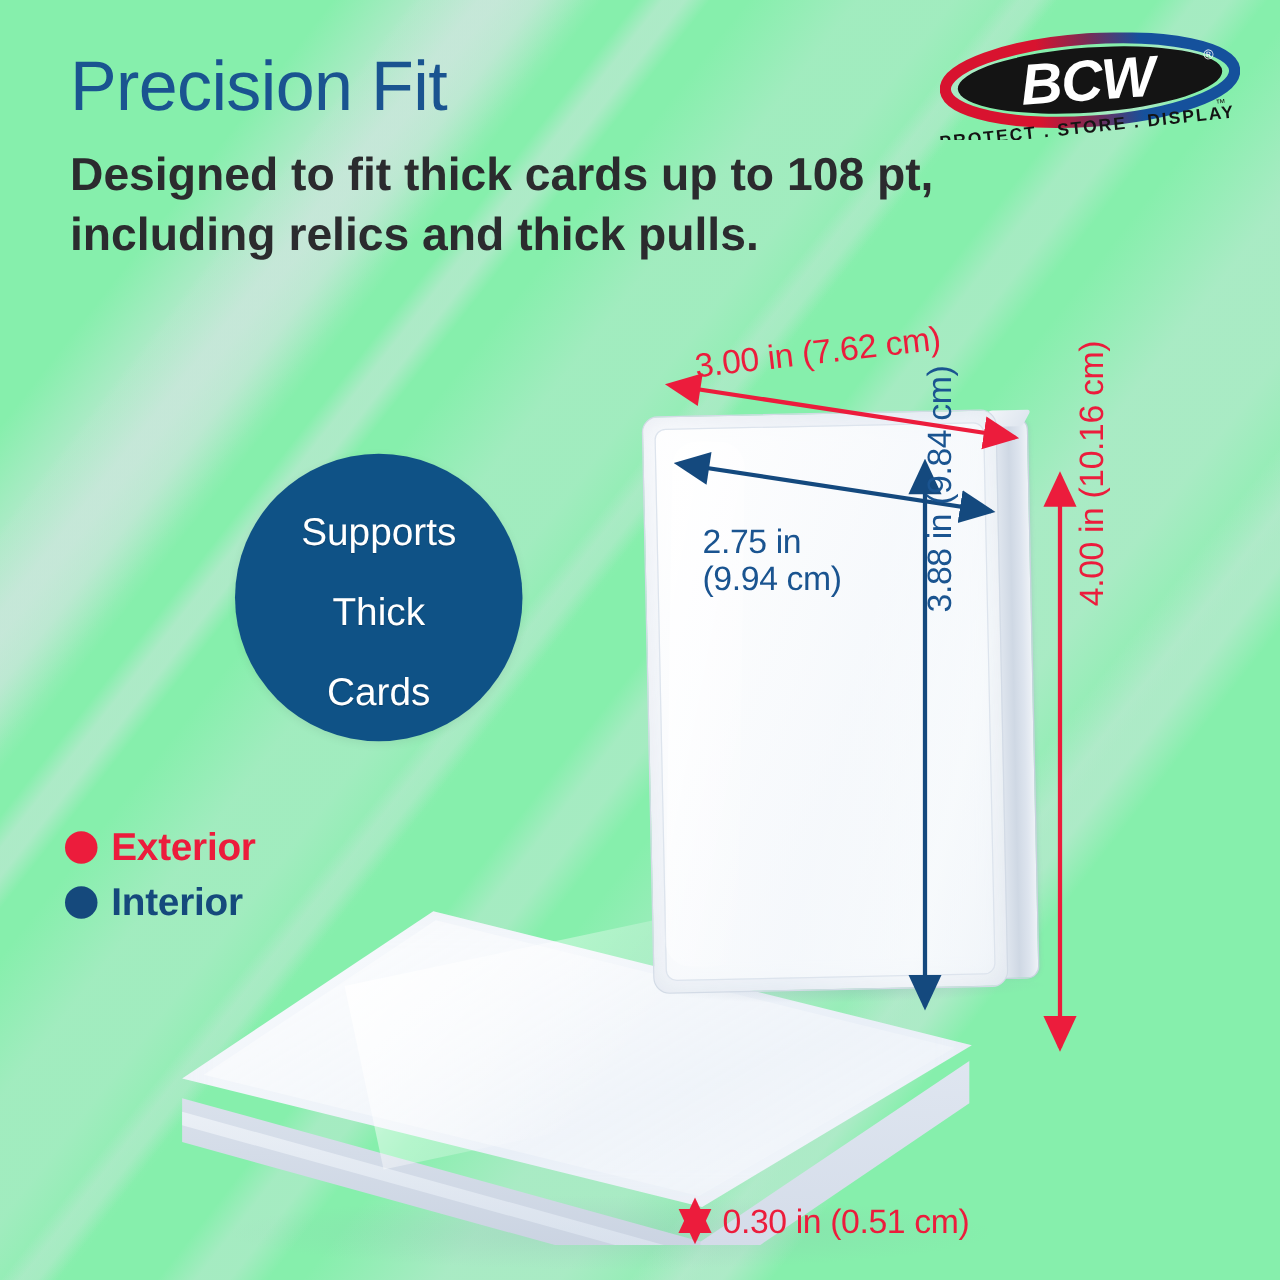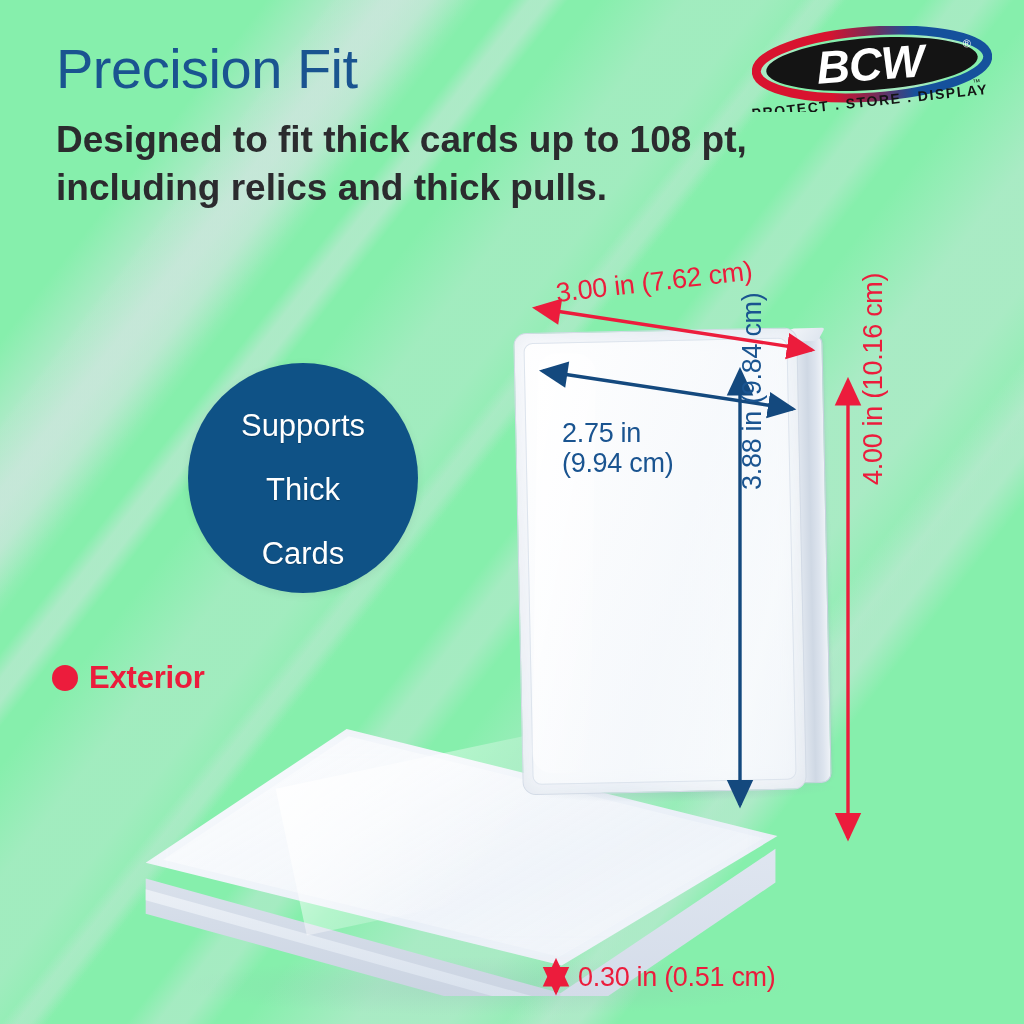--- a/index.html
+++ b/index.html
@@ -200,20 +200,24 @@
     <div>Supports</div>
     <div>Thick</div>
     <div>Cards</div>
   </div>
 
   <div id="legend">
     <div class="legend-row">
       <span class="legend-dot" style="background:#ec1c3c"></span>
       <span class="legend-label" style="color:#ec1c3c">Exterior</span>
     </div>
+    <div class="legend-row">
+      <span class="legend-dot" style="background:#15497c"></span>
+      <span class="legend-label" style="color:#15497c">Interior</span>
+    </div>
   </div>
 
   <div id="lying">
     <div class="ly-shadow"></div>
     <div class="ly-front"></div>
     <div class="ly-front2"></div>
     <div class="ly-top"></div>
     <div class="ly-inner"></div>
     <div class="ly-lip"></div>
     <div class="ly-gloss"></div>

